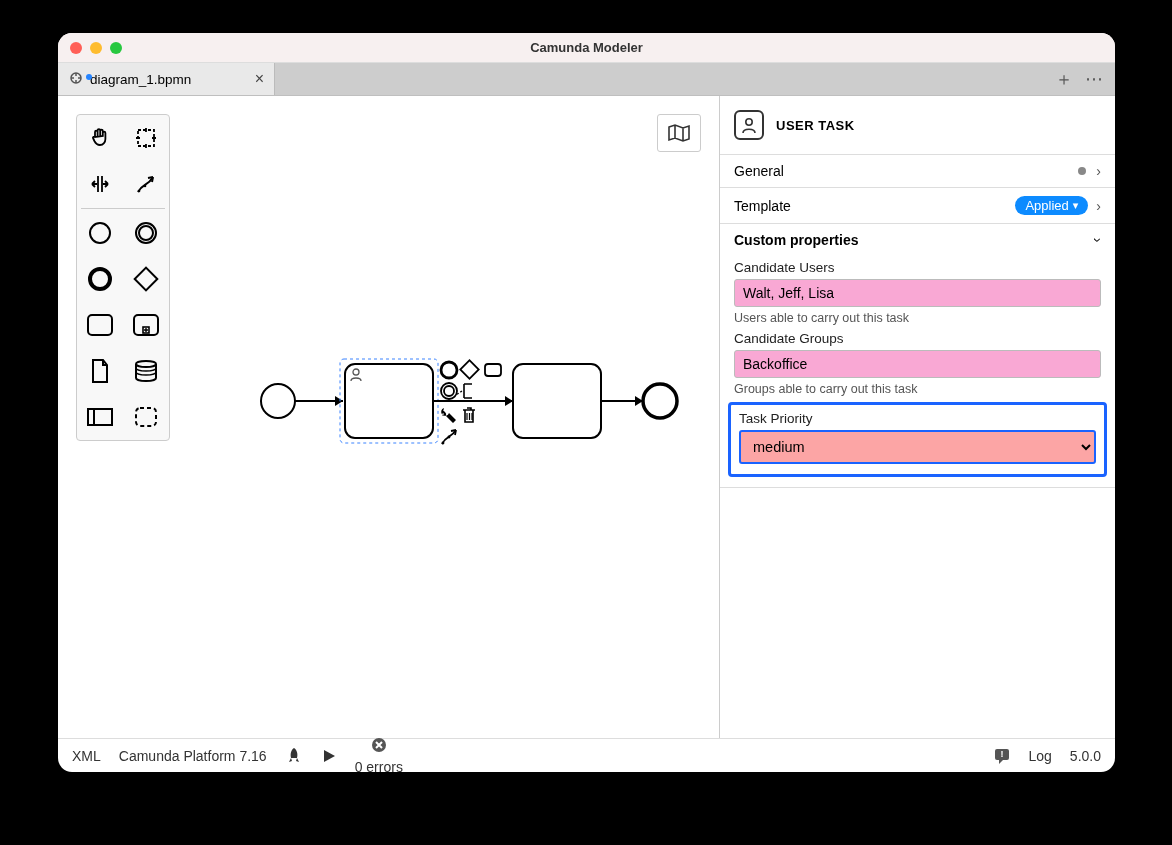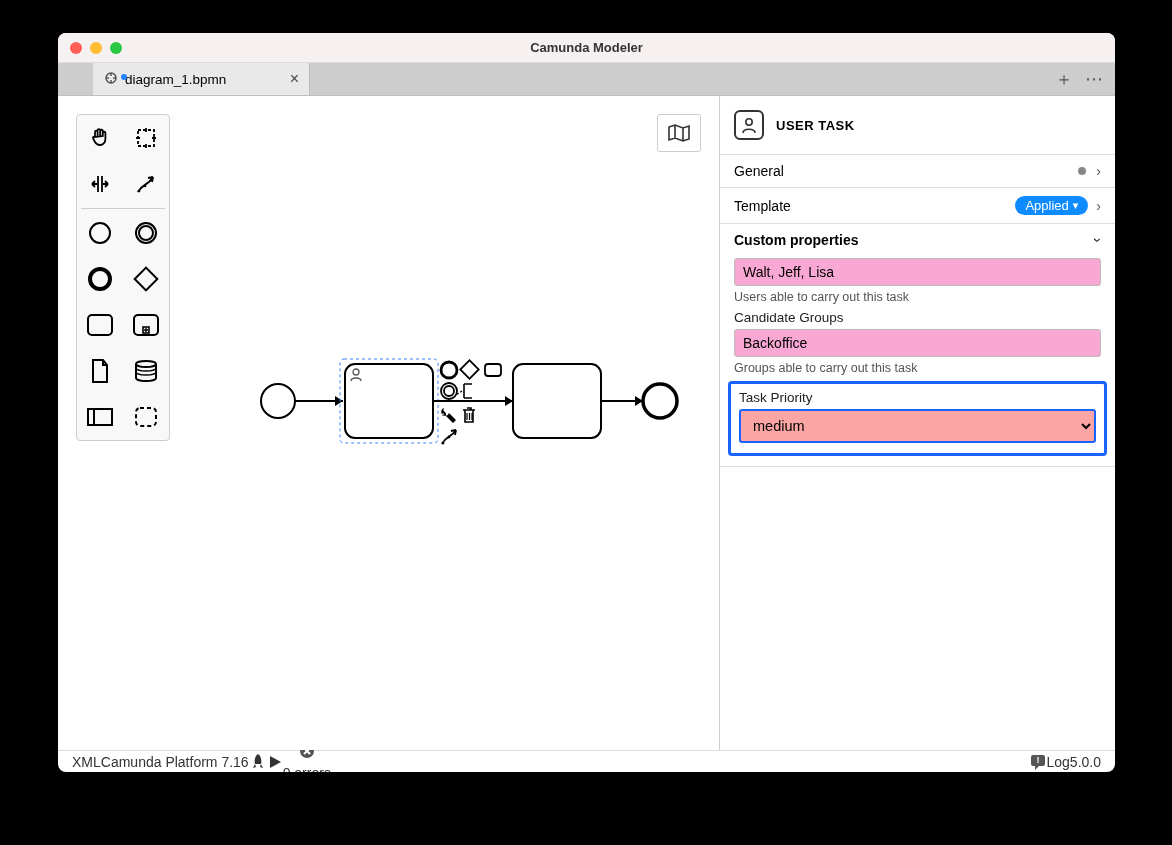--- a/index.html
+++ b/index.html
@@ -10,21 +10,21 @@
     height: 845px;
     position: relative;
   }
   .window {
     position: absolute;
     left: 58px;
     top: 33px;
     width: 1057px;
     height: 739px;
     background: #fff;
-    border-radius: 8px;
+    border-radius: 14px;
     overflow: hidden;
     box-shadow: 0 10px 40px rgba(0,0,0,0.5);
     display: flex;
     flex-direction: column;
   }
   .titlebar {
     height: 30px;
     background: #f7f0f0;
     display: flex;
     align-items: center;
@@ -52,21 +52,20 @@
     font-weight: 600;
     color: #333;
     pointer-events: none;
   }
   .tabbar {
     height: 33px;
     background: #cdcdcd;
     display: flex;
     align-items: stretch;
     border-bottom: 1px solid #bfbfbf;
-    padding-left: 35px;
   }
   .tab {
     background: #e9e9e9;
     border-right: 1px solid #bbb;
     display: flex;
     align-items: center;
     padding: 0 10px;
     gap: 6px;
     font-size: 13.5px;
     min-width: 217px;
@@ -257,25 +256,26 @@
     border: 2px solid #1a63ff;
     border-radius: 3px;
     padding: 6px 8px;
     font-size: 14.5px;
     margin-top: 4px;
     background: #fca5a5;
     font-family: inherit;
   }
   
   .statusbar {
-    height: 22px;
+    height: 34px;
     border-top: 1px solid #ddd;
     display: flex;
     align-items: center;
     padding: 0 14px;
+    gap: 18px;
     font-size: 14px;
     color: #333;
   }
   .statusbar .spacer { flex: 1; }
   .status-icon { display: inline-flex; align-items: center; gap: 6px; cursor: pointer; flex-direction: column; }
   select { appearance: auto; }
 </style>
 </head>
 <body>
 
@@ -496,20 +496,21 @@
         <span class="chev">›</span>
       </div>
 
       <div class="section-open">
         <div class="section-open-header">
           <span class="label">Custom properties</span>
           <span class="dot"></span>
           <span class="chev" style="transform:rotate(90deg);display:inline-block">›</span>
         </div>
 
+        <div class="field-label">Candidate Users</div>
         <input class="field-input" value="Walt, Jeff, Lisa" style="">
         <div class="field-desc">Users able to carry out this task</div>
 
         <div class="field-label">Candidate Groups</div>
         <input class="field-input" value="Backoffice" style="">
         <div class="field-desc">Groups able to carry out this task</div>
 
         <div class="priority-box">
           <div class="field-label" style="margin-top:0">Task Priority</div>
           <select class="priority-select">

